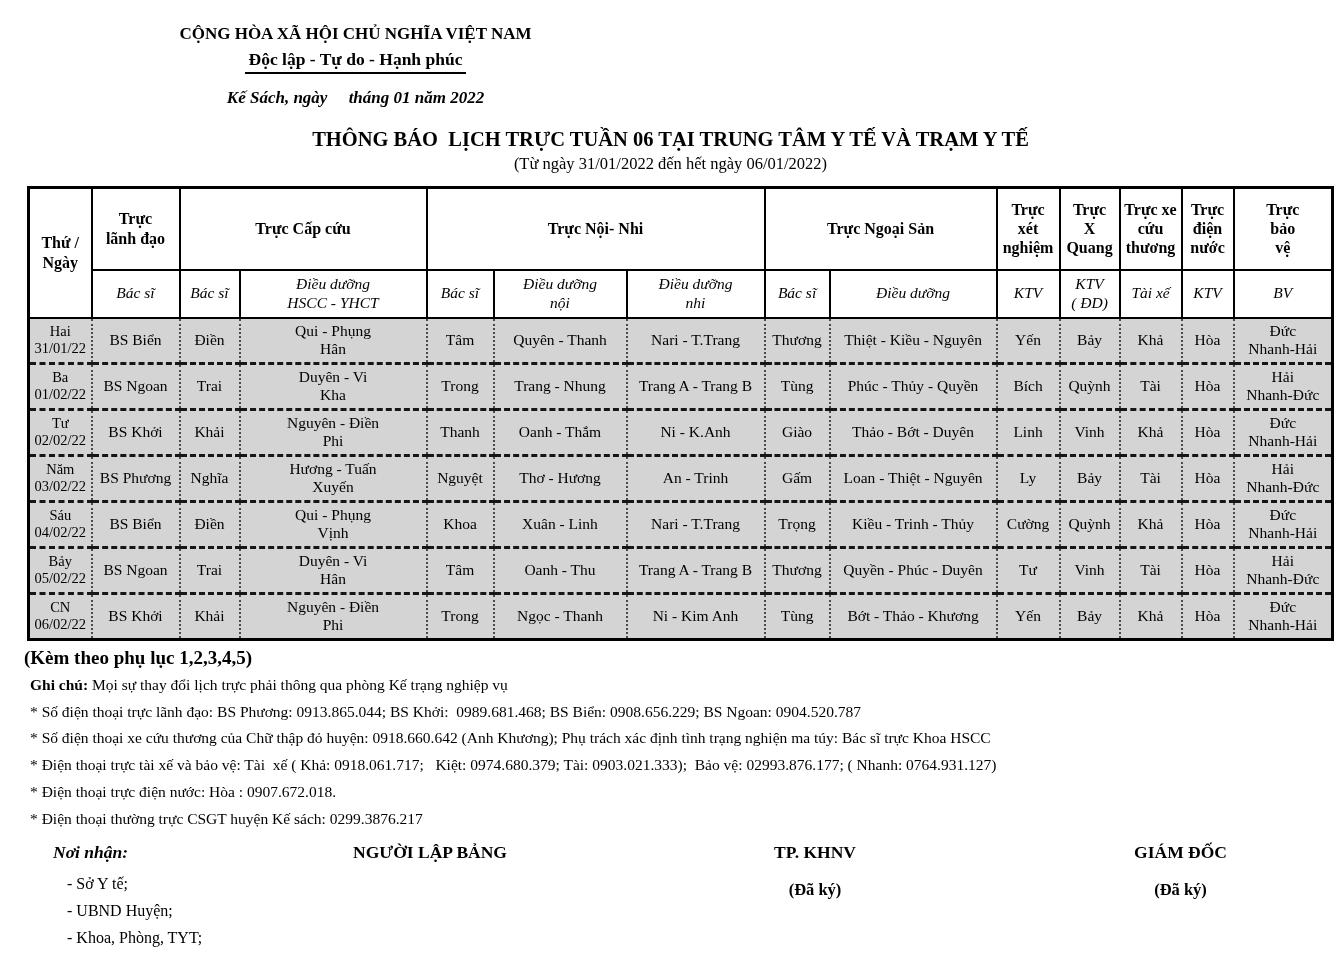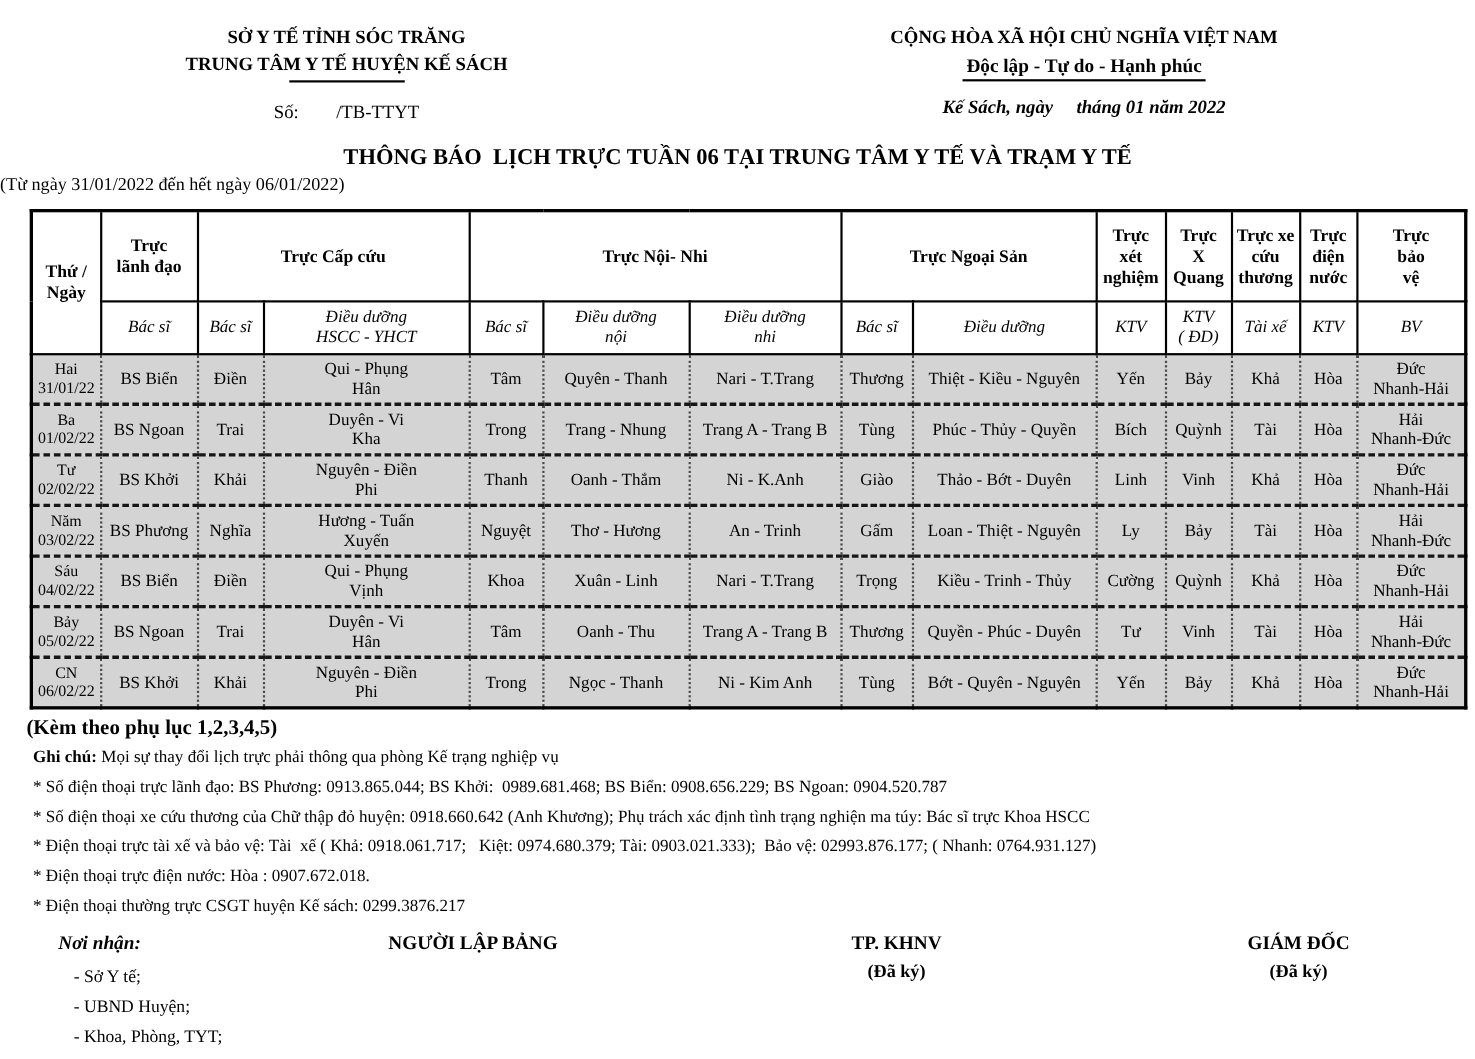--- a/index.html
+++ b/index.html
@@ -13,21 +13,21 @@
   .doc-header{display:flex;}
   .hdr-left{width:630px;text-align:center;}
   .hdr-right{width:711px;text-align:center;}
   .org-line{font-weight:bold;font-size:17px;line-height:1.45;}
   .short-rule{width:105px;height:0;border-bottom:2px solid #000;margin:2px auto 0 auto;}
   .so-line{margin-top:17px;font-size:17px;white-space:pre;}
   .motto{display:inline-block;font-weight:bold;font-size:17.5px;border-bottom:2px solid #000;padding:0 4px 2px 4px;margin-top:2px;}
   .date-line{margin-top:14px;font-style:italic;font-weight:bold;font-size:17px;white-space:pre;}
   
   .doc-title{margin-top:20px;text-align:center;font-weight:bold;font-size:20.5px;white-space:pre;}
-  .doc-subtitle{margin-top:3px;text-align:left;font-size:16.5px;}
+  .doc-subtitle{margin-top:3px;text-align:center;font-size:16.5px;}
   
   table.schedule{
     border-collapse:collapse;table-layout:fixed;
     width:1304px;margin:12px 0 0 27px;
     border:3px solid #000;
   }
   .schedule th{
     border:2px solid #000;background:#fff;
     text-align:center;vertical-align:middle;
     white-space:pre-line;line-height:1.2;padding:1px 2px;
@@ -46,37 +46,31 @@
   .schedule tbody td.c0{font-size:14.5px;}
   
   .notes{margin:6px 0 0 24px;font-size:15.5px;}
   .attachment{font-weight:bold;font-size:19px;}
   .note-line{margin-left:6px;margin-top:6px;white-space:pre-wrap;line-height:1.35;}
   .note-line .lbl{font-weight:bold;}
   
   .sig{display:grid;grid-template-columns:250px 360px 410px 321px;margin-top:12px;}
   .sig-col{position:relative;height:160px;text-align:center;}
   .sig-title{font-weight:bold;font-size:17.5px;}
-  .sig-signed{font-weight:bold;font-size:16.5px;margin-top:5px;}
+  .sig-signed{font-weight:bold;font-size:16.5px;margin-top:17px;}
   .noi-nhan{text-align:left;padding-left:53px;}
   .noi-nhan .sig-title{font-style:italic;}
   .noi-nhan-items{margin-top:7px;padding-left:14px;font-size:16px;line-height:27px;}
 </style>
 </head>
 <body>
 
 <div class="page">
 
   <div class="doc-header">
-    <div class="hdr-left">
-      <div class="org-line">SỞ Y TẾ TỈNH SÓC TRĂNG</div>
-      <div class="org-line">TRUNG TÂM Y TẾ HUYỆN KẾ SÁCH</div>
-      <div class="short-rule"></div>
-      <div class="so-line">Số:        /TB-TTYT</div>
-    </div>
     <div class="hdr-right">
       <div class="org-line">CỘNG HÒA XÃ HỘI CHỦ NGHĨA VIỆT NAM</div>
       <div><span class="motto">Độc lập - Tự do - Hạnh phúc</span></div>
       <div class="date-line">Kế Sách, ngày     tháng 01 năm 2022</div>
     </div>
   </div>
 
   <div class="doc-title">THÔNG BÁO  LỊCH TRỰC TUẦN 06 TẠI TRUNG TÂM Y TẾ VÀ TRẠM Y TẾ</div>
   <div class="doc-subtitle">(Từ ngày 31/01/2022 đến hết ngày 06/01/2022)</div>
 
@@ -261,21 +255,21 @@
           <td class="c0">CN
 06/02/22</td>
           <td class="c1">BS Khởi</td>
           <td class="c2">Khải</td>
           <td class="c3">Nguyên - Điền
 Phi</td>
           <td class="c4">Trong</td>
           <td class="c5">Ngọc - Thanh</td>
           <td class="c6">Ni - Kim Anh</td>
           <td class="c7">Tùng</td>
-          <td class="c8">Bớt - Quyên - Nguyên</td>
+          <td class="c8">Bớt - Thảo - Khương</td>
           <td class="c9">Yến</td>
           <td class="c10">Bảy</td>
           <td class="c11">Khả</td>
           <td class="c12">Hòa</td>
           <td class="c13">Đức
 Nhanh-Hải</td>
         </tr>
       </tbody>
   </table>
 

